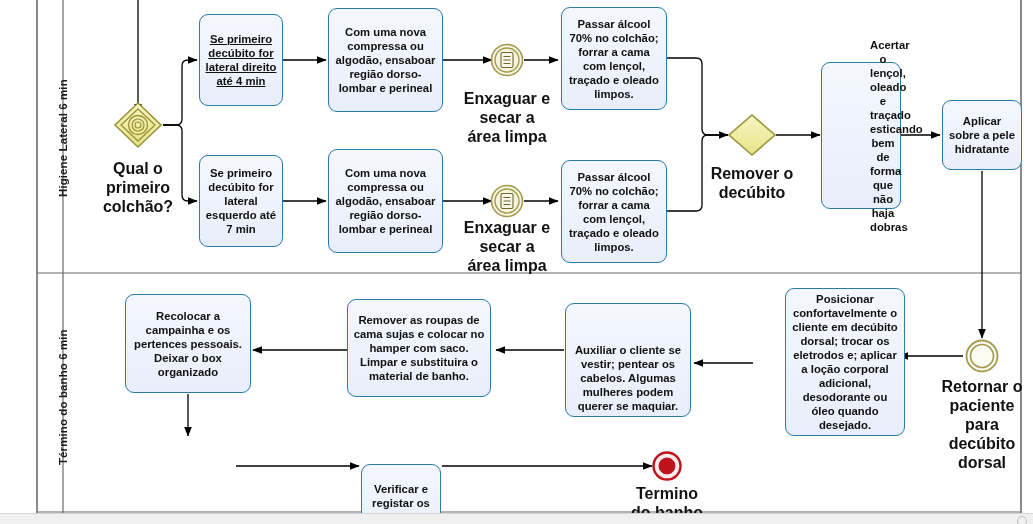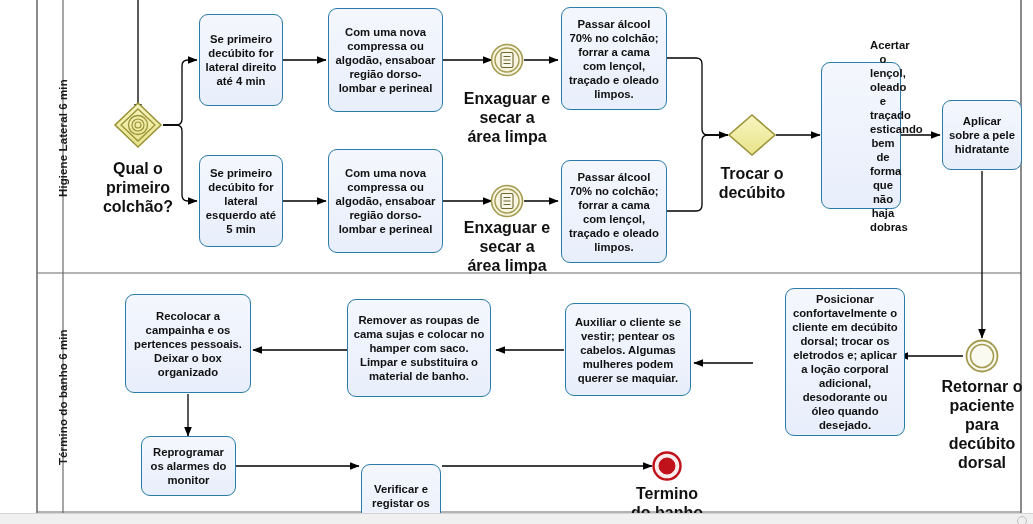--- a/index.html
+++ b/index.html
@@ -173,26 +173,26 @@
     <g>
       <circle cx="667" cy="466" r="13.5" fill="#fdecec" stroke="#c0121a" stroke-width="2.4"></circle>
       <circle cx="667" cy="466" r="8" fill="#c0121a" stroke="#c0121a" stroke-width="1"></circle>
     </g>
   </svg>
 
   <div class="lane-label" style="left:57px; top:197px;"><span>Higiene Lateral 6 min</span></div>
 
   <div class="lane-label" style="left:57px; top:465px;"><span>Término do banho 6 min</span></div>
 
-  <div class="task" style="left:199px; top:14px; width:84px; height:92px;">
+  <div class="task" style="left:199px; top:14px; width:84px; height:92px;text-decoration:underline;">
     <span>Se primeiro decúbito for lateral direito até 4 min</span>
   </div>
 
   <div class="task" style="left:199px; top:155px; width:84px; height:92px;">
-    <span>Se primeiro decúbito for lateral esquerdo até 5 min</span>
+    <span>Se primeiro decúbito for lateral esquerdo até 7 min</span>
   </div>
 
   <div class="task" style="left:328px; top:8px; width:115px; height:104px;">
     <span>Com uma nova compressa ou algodão, ensaboar região dorso-lombar e perineal</span>
   </div>
 
   <div class="task" style="left:328px; top:149px; width:115px; height:104px;">
     <span>Com uma nova compressa ou algodão, ensaboar região dorso-lombar e perineal</span>
   </div>
 
@@ -209,53 +209,50 @@
   </div>
 
   <div class="task" style="left:942px; top:100px; width:80px; height:70px;">
     <span>Aplicar sobre a pele hidratante</span>
   </div>
 
   <div class="task" style="left:785px; top:288px; width:120px; height:148px;">
     <span>Posicionar confortavelmente o cliente em decúbito dorsal; trocar os eletrodos e; aplicar a loção corporal adicional, desodorante ou óleo quando desejado.</span>
   </div>
 
-  <div class="task" style="left:565px; top:303px; width:126px; height:93px;">
+  <div class="task" style="left:565px; top:303px; width:126px; height:114px;align-items:flex-end;">
     <span>Auxiliar o cliente se vestir; pentear os cabelos. Algumas mulheres podem querer se maquiar.</span>
   </div>
 
   <div class="task" style="left:347px; top:299px; width:144px; height:98px;">
     <span>Remover as roupas de cama sujas e colocar no hamper com saco. Limpar e substituira o material de banho.</span>
   </div>
 
   <div class="task" style="left:125px; top:294px; width:126px; height:99px;">
     <span>Recolocar a campainha e os pertences pessoais. Deixar o box organizado</span>
   </div>
 
-  <div class="task" style="left:141px; top:436px; width:95px; height:60px;">
-    <span>Reprogramar os alarmes do monitor</span>
-  </div>
 
   <div class="task" style="left:361px; top:432px; width:80px; height:78px;margin-top:32px;">
     <span>Verificar e registar os sinais vitais</span>
   </div>
 
   <div class="evt-label" style="left:88px; top:160px; width:100px;">Qual o
 primeiro
 colchão?</div>
 
   <div class="evt-label" style="left:462px; top:90px; width:90px;">Enxaguar e
 secar a
 área limpa</div>
 
   <div class="evt-label" style="left:462px; top:219px; width:90px;">Enxaguar e
 secar a
 área limpa</div>
 
-  <div class="evt-label" style="left:707px; top:165px; width:90px;">Trocar o
+  <div class="evt-label" style="left:707px; top:165px; width:90px;">Remover o
 decúbito</div>
 
   <div class="evt-label" style="left:932px; top:378px; width:100px;">Retornar o
 paciente para
 decúbito
 dorsal</div>
 
   <div class="evt-label" style="left:622px; top:485px; width:90px;">Termino
 do banho</div>
 

